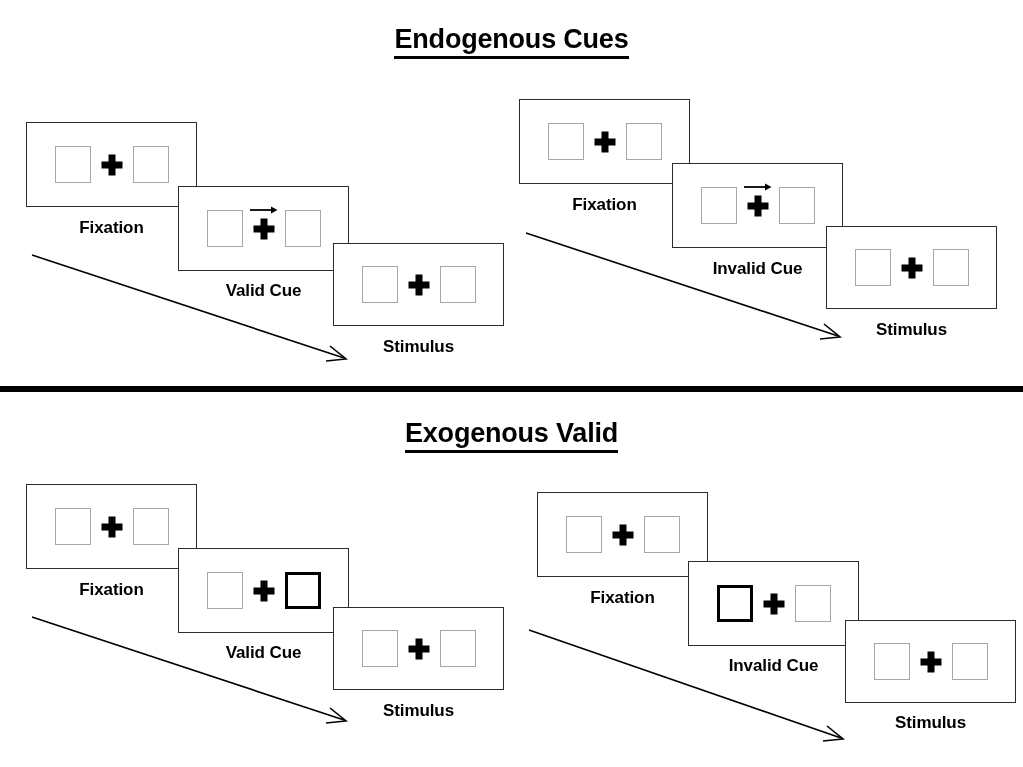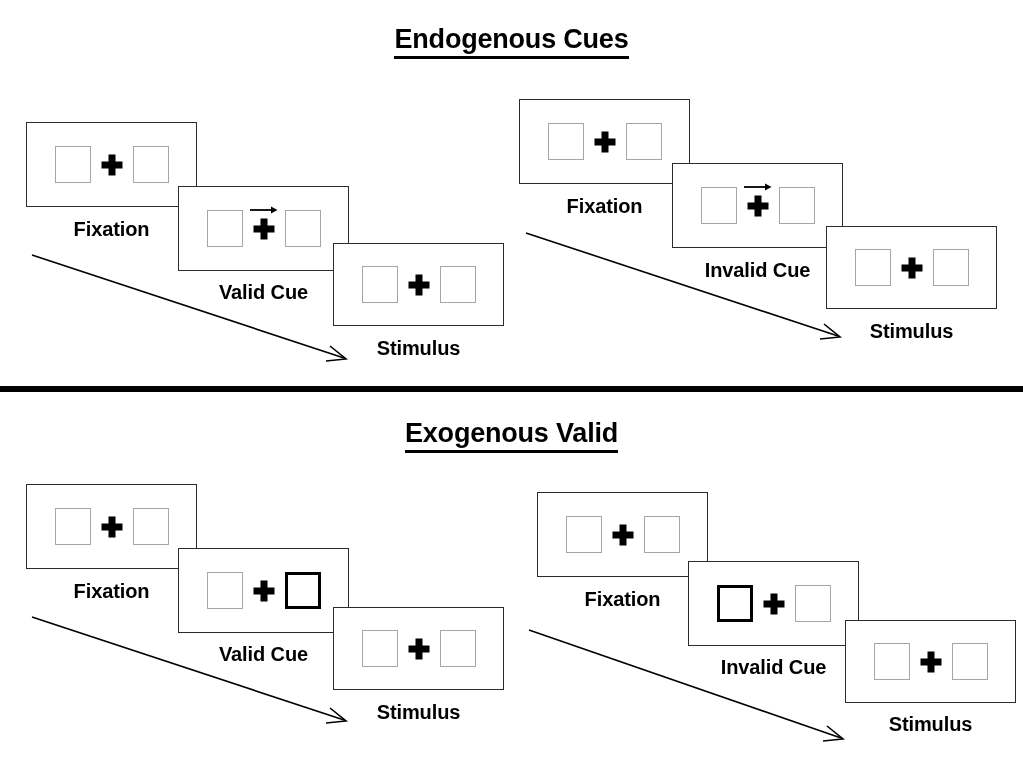--- a/index.html
+++ b/index.html
@@ -74,21 +74,21 @@
     position:absolute;
     left:50%;transform:translateX(-50%);
     top:-3px;
     width:30px;height:12px;
   }
   .cue-arrow svg{display:block;}
 
   
   .frame-label{
     position:absolute;
-    font-size:20px;font-weight:bold;color:#000;
+    font-size:17px;font-weight:bold;color:#000;
     text-align:center;white-space:nowrap;
     letter-spacing:-0.1px;
   }
 
   
   .flow-arrow{position:absolute;pointer-events:none;}
   .flow-arrow svg{display:block;overflow:visible;}
 </style>
 </head>
 <body>

